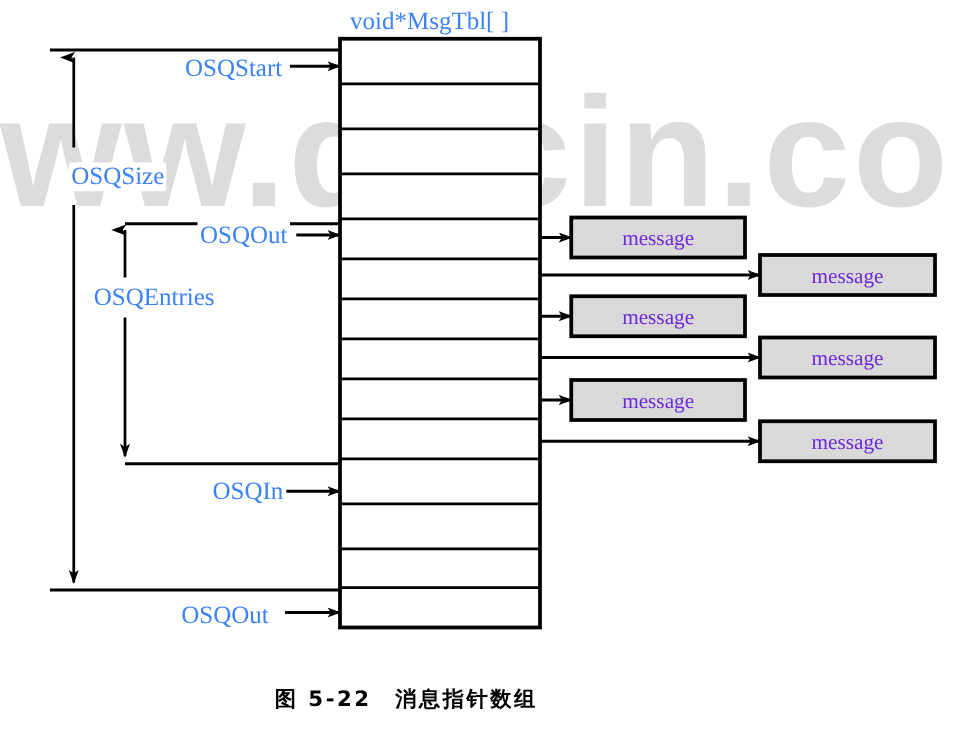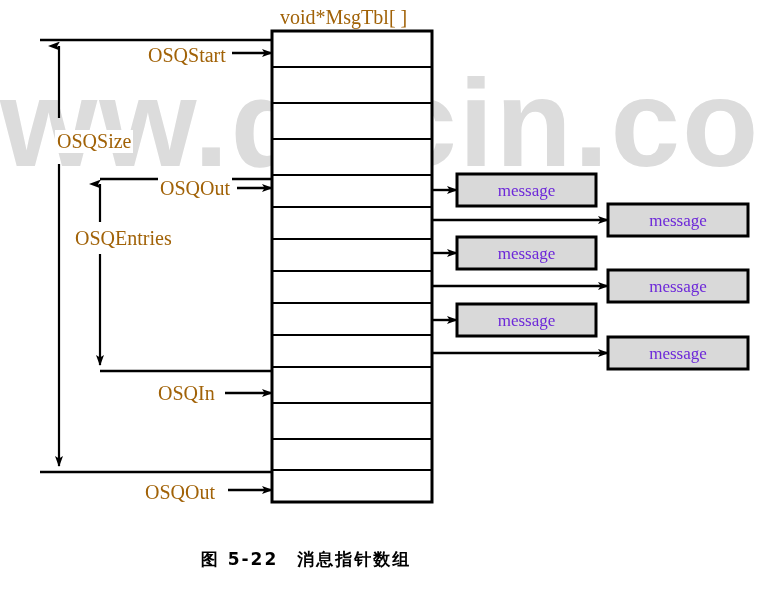--- a/index.html
+++ b/index.html
@@ -41,21 +41,21 @@
     top: 0;
     width: 770px;
     height: 590px;
     z-index: 2;
   }
   
   .lbl {
     position: absolute;
     font-family: "Liberation Serif", "DejaVu Serif", serif;
     font-size: 20px;
-    color: #a16207;
+    color: #3b82f6;
     white-space: nowrap;
     z-index: 3;
     background: #ffffff;
     padding: 0 2px;
   }
   .lbl.nobg { background: transparent; }
   .msg-label {
     position: absolute;
     font-family: "Liberation Serif", "DejaVu Serif", serif;
     font-size: 17px;
@@ -69,20 +69,21 @@
     left: 0;
     top: 548px;
     width: 612px;
     text-align: center;
     font-family: "DejaVu Sans", "Liberation Sans", sans-serif;
     font-size: 17px;
     font-weight: bold;
     letter-spacing: 2px;
     color: #000000;
     z-index: 3;
+    padding-left: 19px;
   }
 </style>
 </head>
 <body>
 
 <div id="figure-root">
 
   <div id="watermark">ww.docin.co</div>
 
   <svg id="diagram-svg" viewBox="0 0 770 590">
@@ -155,21 +156,21 @@
       <rect x="608" y="270" width="140" height="32" fill="#d9d9d9" stroke="#000000" stroke-width="3"></rect>
       <rect x="457" y="304" width="139" height="32" fill="#d9d9d9" stroke="#000000" stroke-width="3"></rect>
       <rect x="608" y="337" width="140" height="32" fill="#d9d9d9" stroke="#000000" stroke-width="3"></rect>
     </g>
   </svg>
 
   <div class="lbl nobg" style="left:278px; top:6px;">void*MsgTbl[ ]</div>
 
   <div class="lbl" style="left:146px; top:44px;text-align:center;">OSQStart</div>
   <div class="lbl" style="left:158px; top:177px;font-family:Liberation Serif, serif;">OSQOut</div>
-  <div class="lbl" style="left:156px; top:382px;">OSQIn</div>
+  <div class="lbl" style="left:168px; top:382px;">OSQIn</div>
   <div class="lbl" style="left:143px; top:481px;">OSQOut</div>
 
   <div class="lbl" style="left:55px; top:130px;">OSQSize</div>
   <div class="lbl" style="left:73px; top:227px;">OSQEntries</div>
 
   <div class="msg-label" style="left:457px; top:181px; width:139px; text-align:center;">message</div>
   <div class="msg-label" style="left:608px; top:211px; width:140px; text-align:center;">message</div>
   <div class="msg-label" style="left:457px; top:244px; width:139px; text-align:center;">message</div>
   <div class="msg-label" style="left:608px; top:277px; width:140px; text-align:center;">message</div>
   <div class="msg-label" style="left:457px; top:311px; width:139px; text-align:center;">message</div>

